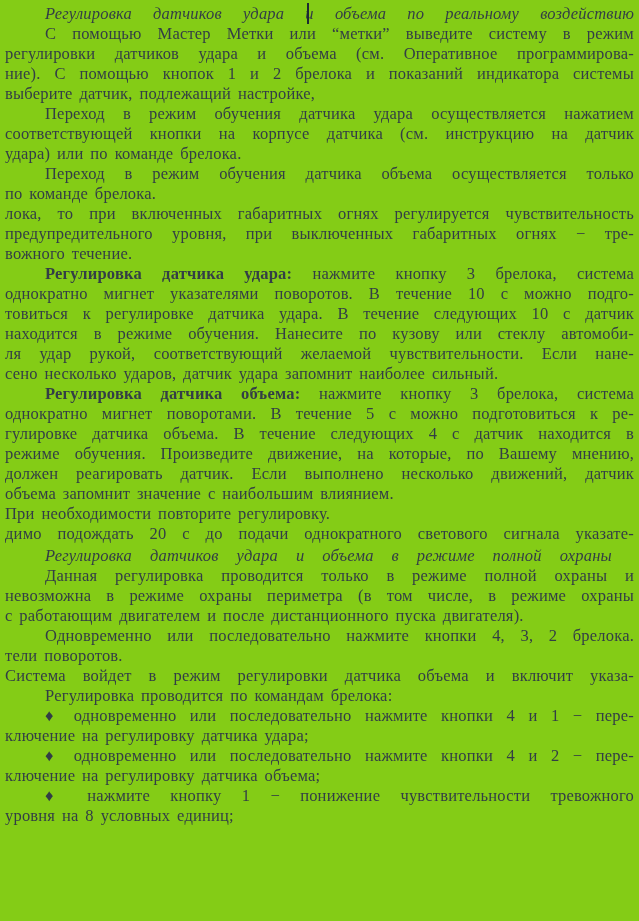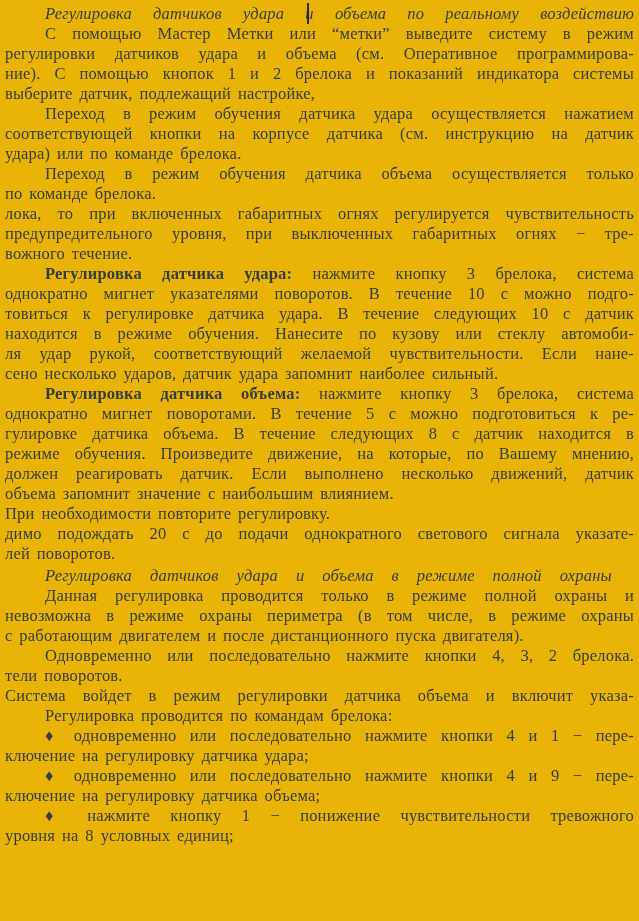--- a/index.html
+++ b/index.html
@@ -34,21 +34,21 @@
   .caret{
     position:absolute;
     left:307px;top:3px;
     width:1.5px;height:21px;
     background:#1d2a33;
   }
 </style>
 </head>
 <body>
 
-<div class="page" style="background: #eab308; color: rgb(51, 62, 70);">
+<div class="page" style="background: #84cc16; color: rgb(51, 62, 70);">
   <div class="doc">
       <div class="block b-heading v-first">
         <div class="line indent">Регулировка датчиков удара и объема по реальному воздействию</div>
       </div>
       <div class="block b-para">
         <div class="line indent">С помощью Мастер Метки или “метки” выведите систему в режим</div>
         <div class="line">регулировки датчиков удара и объема (см. Оперативное программирова-</div>
         <div class="line">ние). С помощью кнопок 1 и 2 брелока и показаний индикатора системы</div>
         <div class="line last">выберите датчик, подлежащий настройке,</div>
       </div>
@@ -70,31 +70,30 @@
         <div class="line indent"><b>Регулировка датчика удара:</b> нажмите кнопку 3 брелока, система</div>
         <div class="line">однократно мигнет указателями поворотов. В течение 10 с можно подго-</div>
         <div class="line">товиться к регулировке датчика удара. В течение следующих 10 с датчик</div>
         <div class="line">находится в режиме обучения. Нанесите по кузову или стеклу автомоби-</div>
         <div class="line">ля удар рукой, соответствующий желаемой чувствительности. Если нане-</div>
         <div class="line last">сено несколько ударов, датчик удара запомнит наиболее сильный.</div>
       </div>
       <div class="block b-para">
         <div class="line indent"><b>Регулировка датчика объема:</b> нажмите кнопку 3 брелока, система</div>
         <div class="line">однократно мигнет поворотами. В течение 5 с можно подготовиться к ре-</div>
-        <div class="line">гулировке датчика объема. В течение следующих 8 с датчик находится в</div>
+        <div class="line">гулировке датчика объема. В течение следующих 4 с датчик находится в</div>
         <div class="line">режиме обучения. Произведите движение, на которые, по Вашему мнению,</div>
         <div class="line">должен реагировать датчик. Если выполнено несколько движений, датчик</div>
         <div class="line last">объема запомнит значение с наибольшим влиянием.</div>
       </div>
       <div class="block b-para">
         <div class="line last">При необходимости повторите регулировку.</div>
       </div>
       <div class="block b-para">
         <div class="line">димо подождать 20 с до подачи однократного светового сигнала указате-</div>
-        <div class="line last">лей поворотов.</div>
       </div>
       <div class="block b-heading v-second">
         <div class="line indent">Регулировка датчиков удара и объема в режиме полной охраны</div>
       </div>
       <div class="block b-para">
         <div class="line indent">Данная регулировка проводится только в режиме полной охраны и</div>
         <div class="line">невозможна в режиме охраны периметра (в том числе, в режиме охраны</div>
         <div class="line last">с работающим двигателем и после дистанционного пуска двигателя).</div>
       </div>
       <div class="block b-para">
@@ -103,21 +102,21 @@
         <div class="line">Система войдет в режим регулировки датчика объема и включит указа-</div>
       </div>
       <div class="block b-para">
         <div class="line indent last">Регулировка проводится по командам брелока:</div>
       </div>
       <div class="block b-bullet">
         <div class="line indent">♦ одновременно или последовательно нажмите кнопки 4 и 1 − пере-</div>
         <div class="line last">ключение на регулировку датчика удара;</div>
       </div>
       <div class="block b-bullet">
-        <div class="line indent">♦ одновременно или последовательно нажмите кнопки 4 и 9 − пере-</div>
+        <div class="line indent">♦ одновременно или последовательно нажмите кнопки 4 и 2 − пере-</div>
         <div class="line last">ключение на регулировку датчика объема;</div>
       </div>
       <div class="block b-bullet">
         <div class="line indent">♦ нажмите кнопку 1 − понижение чувствительности тревожного</div>
         <div class="line last">уровня на 8 условных единиц;</div>
       </div>
     </div>
   <div class="caret" style="background: rgb(29, 42, 51); display: block;"></div>
 </div>
 

